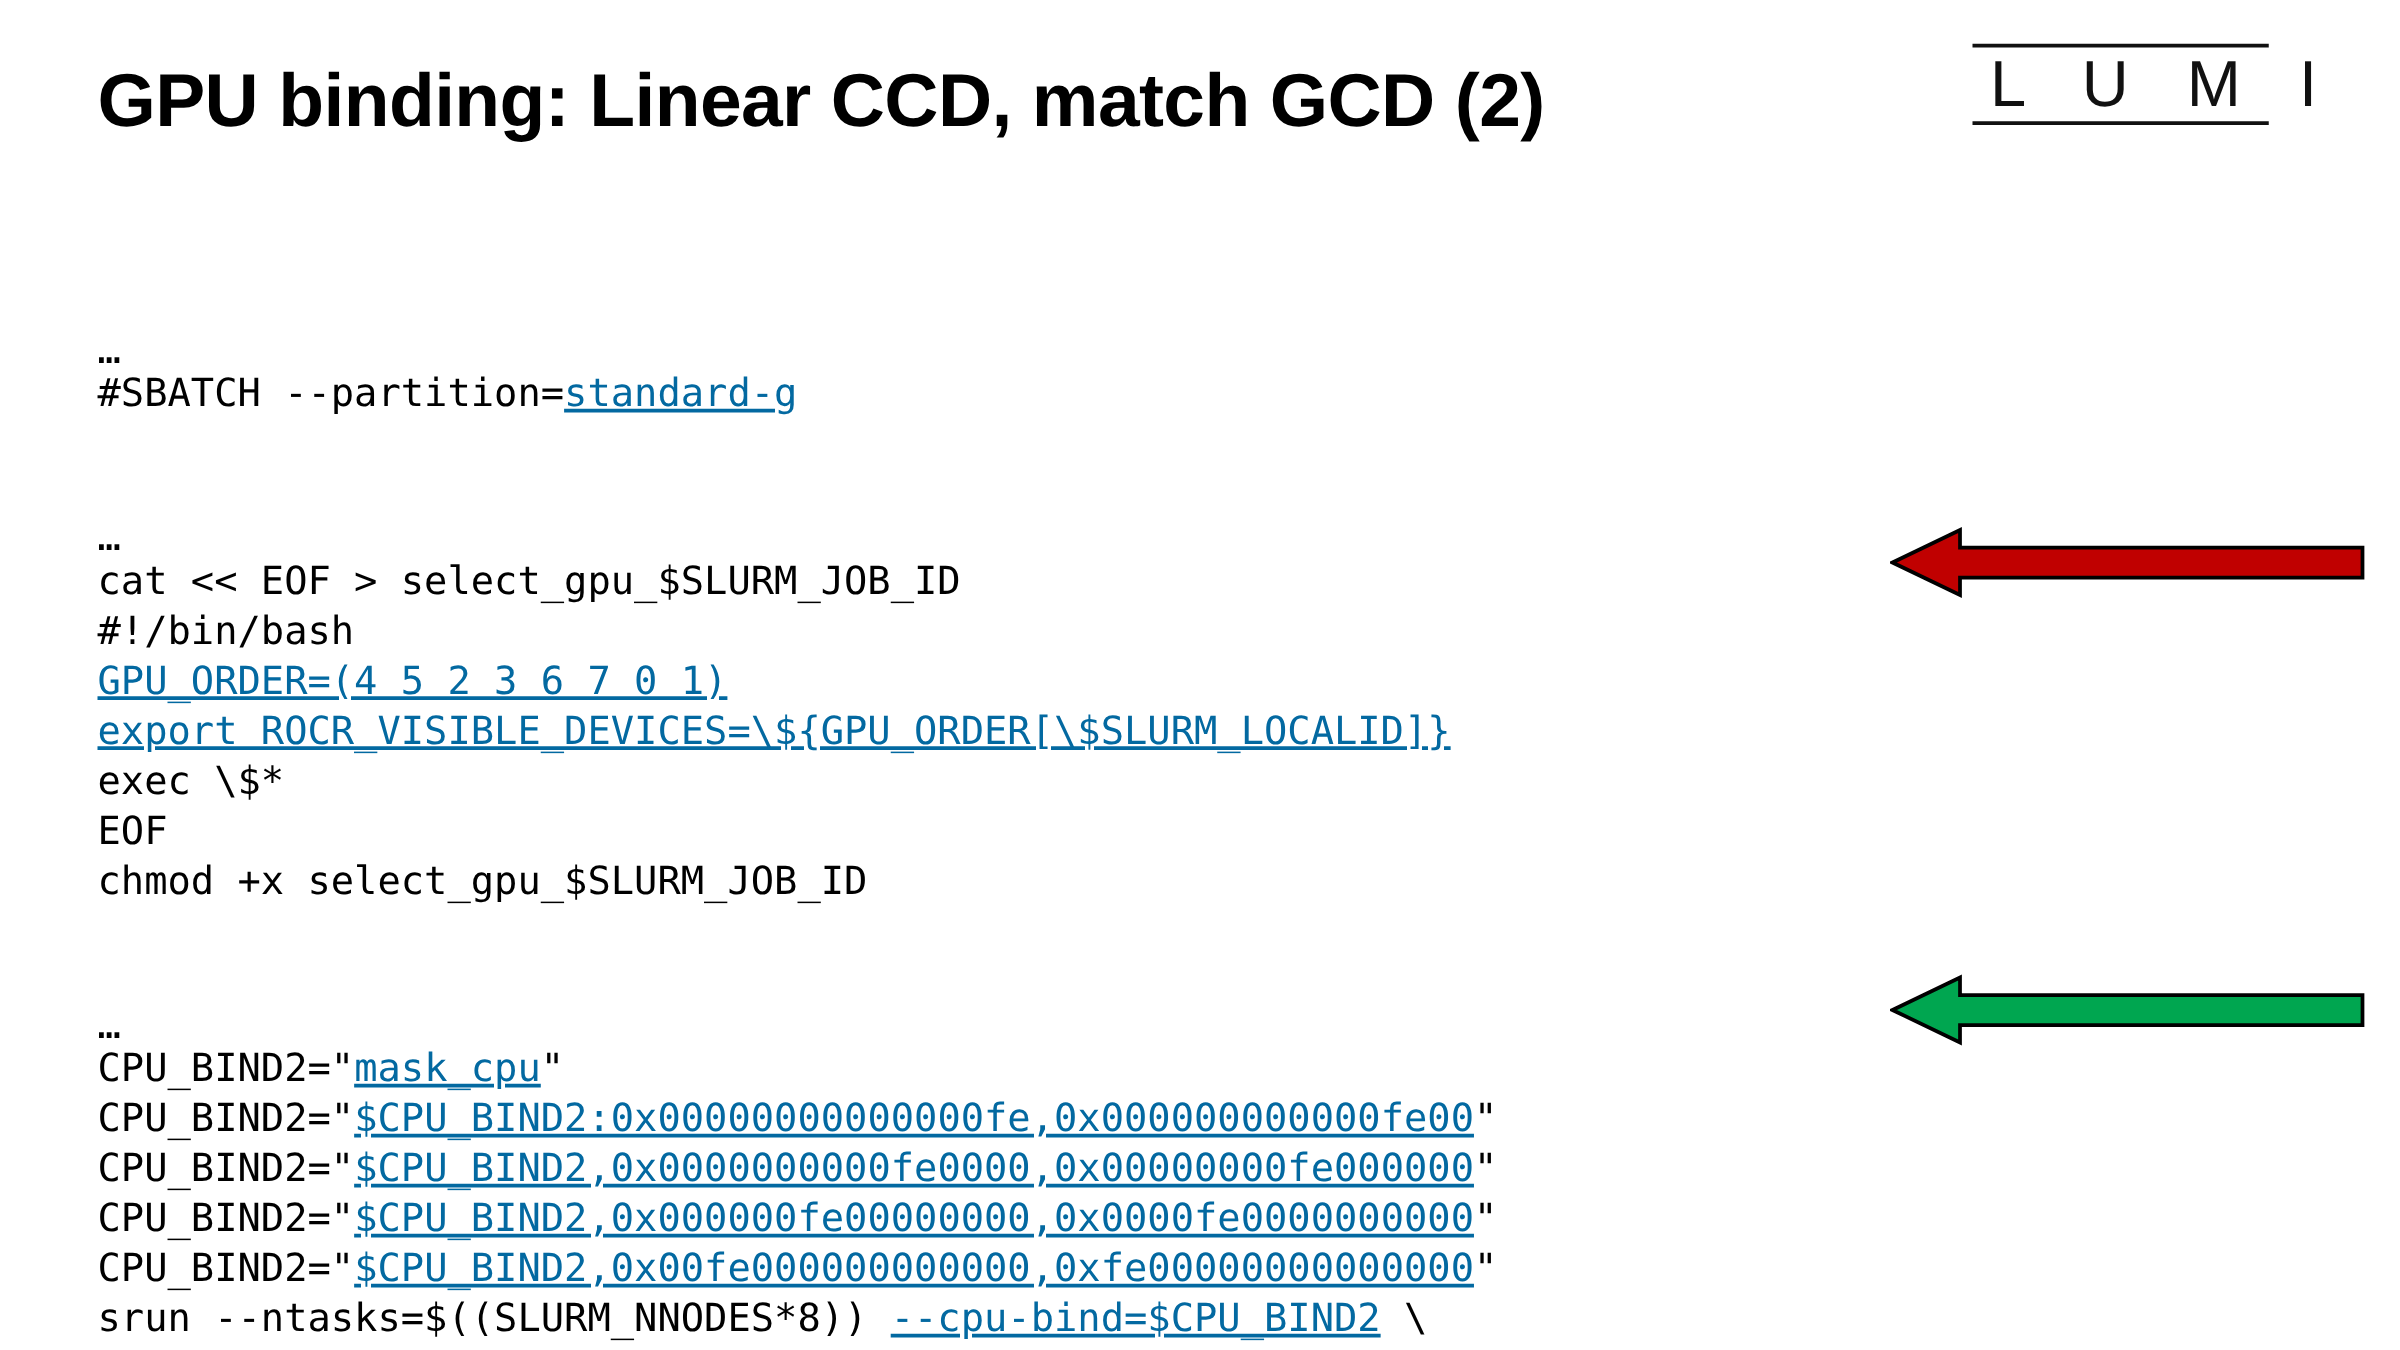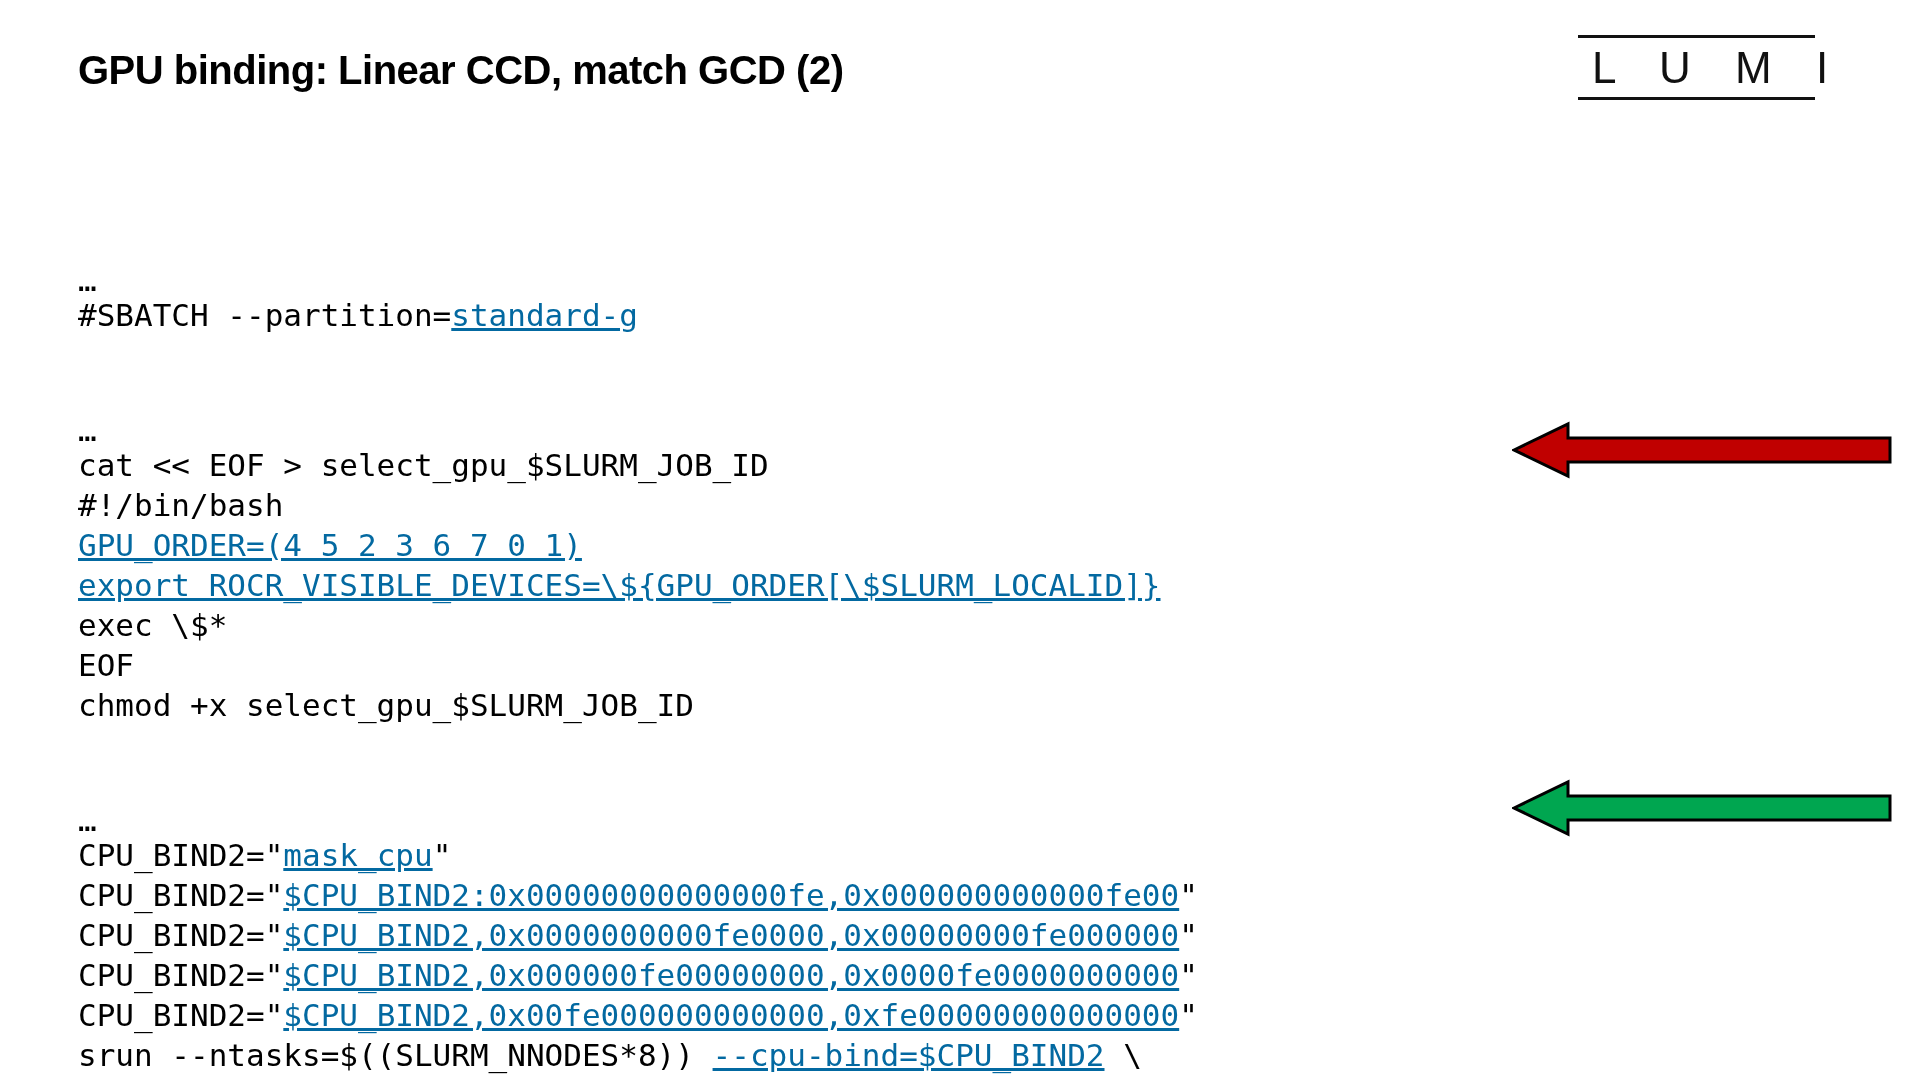--- a/index.html
+++ b/index.html
@@ -15,21 +15,21 @@
     font-family: "Liberation Sans", sans-serif;
   }
 
   
   #slide-title {
     position: absolute;
     left: 78px;
     top: 48px;
     font-family: "Liberation Sans", sans-serif;
     font-weight: bold;
-    font-size: 40px;
+    font-size: 60px;
     letter-spacing: -0.5px;
     color: #000000;
     white-space: nowrap;
     line-height: 1.1;
   }
 
   
   #lumi-logo {
     position: absolute;
     left: 1578px;
@@ -38,21 +38,21 @@
   }
   #lumi-logo .rule {
     height: 3px;
     background: #111111;
     width: 100%;
   }
   #lumi-logo .rule-top { margin-bottom: 6px; }
   #lumi-logo .rule-bottom { margin-top: 5px; }
   #lumi-logo .letters {
     font-family: "Liberation Sans", sans-serif;
-    font-size: 44px;
+    font-size: 52px;
     font-weight: 400;
     letter-spacing: 16px;
     color: #111111;
     text-align: center;
     line-height: 48px;
     padding-left: 14px;
     white-space: nowrap;
   }
 
   

